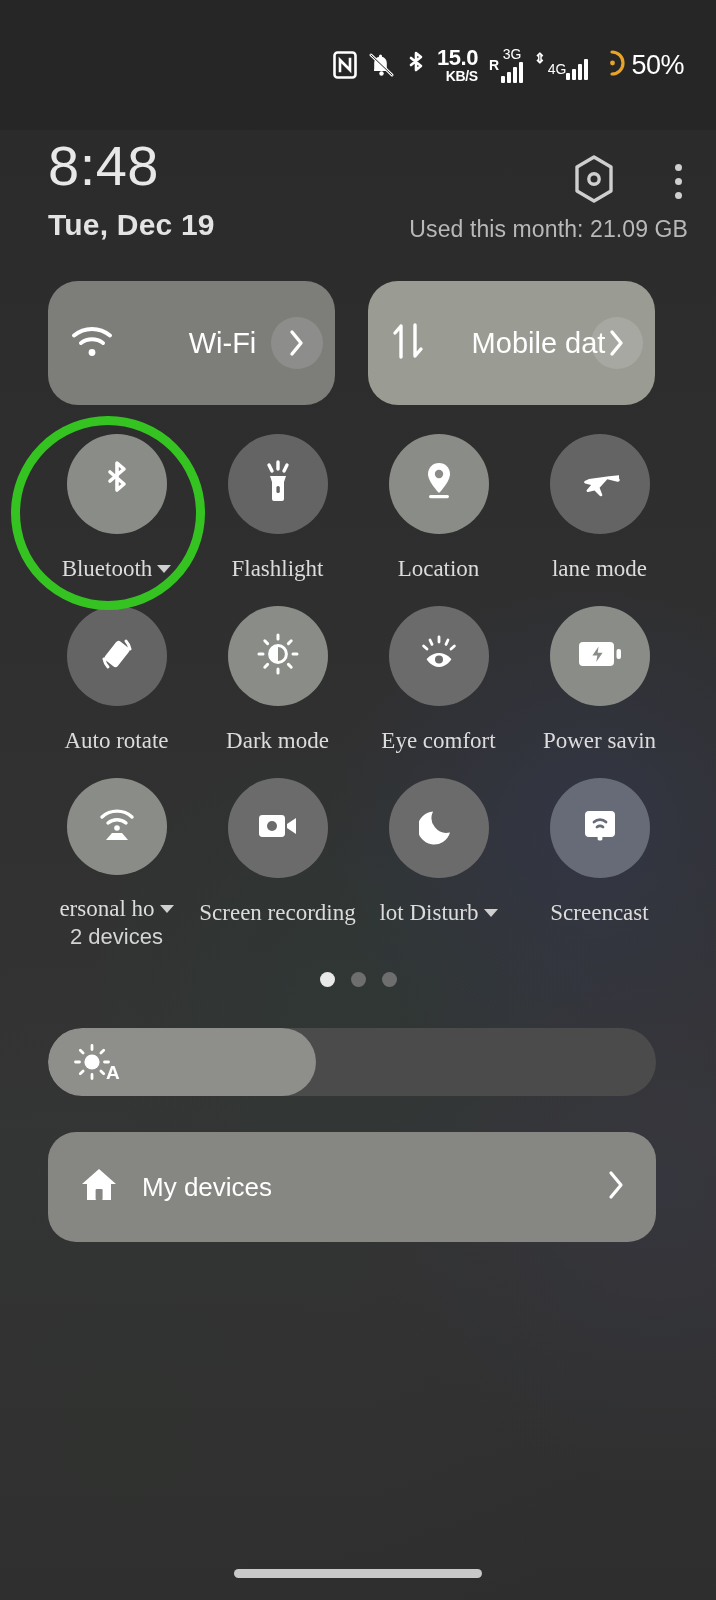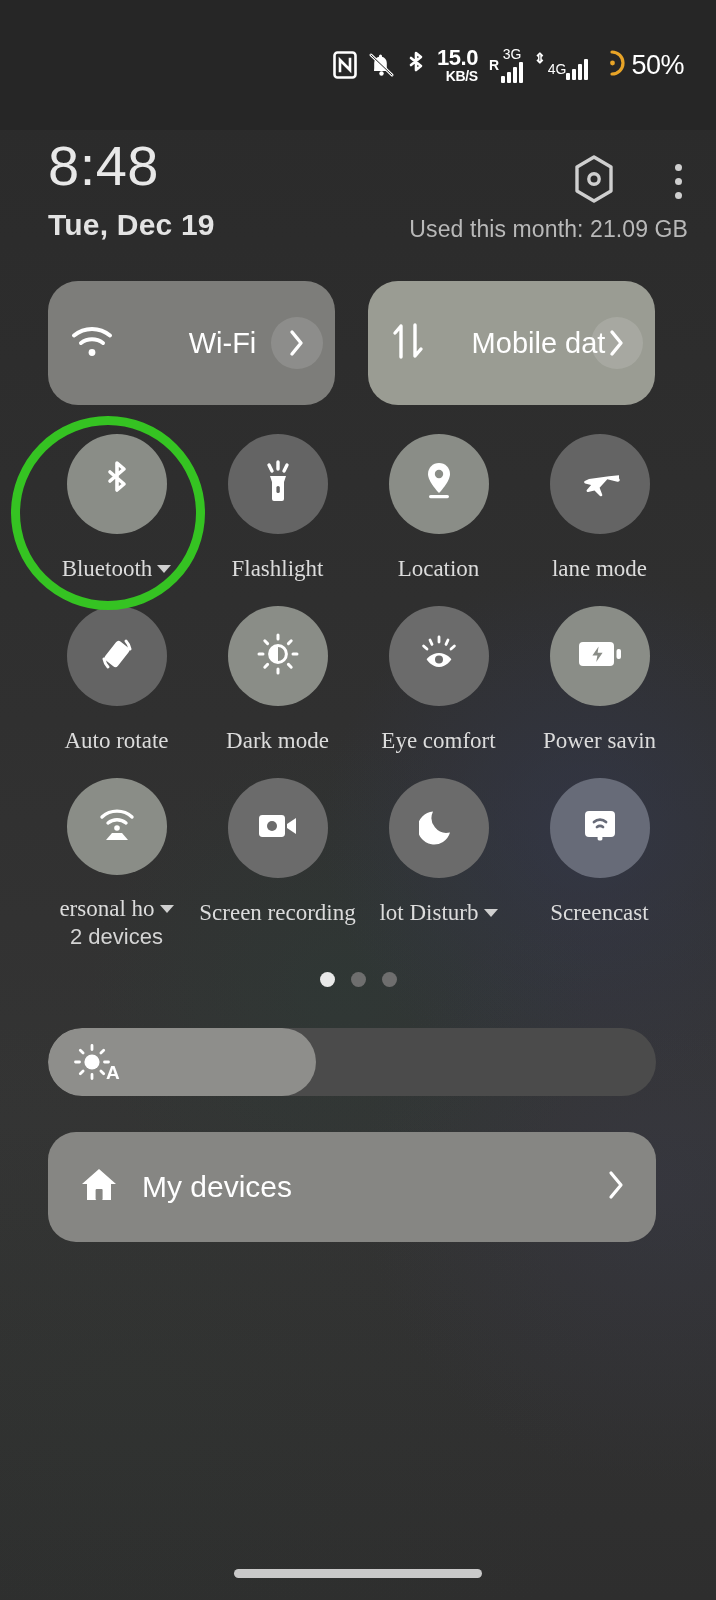--- a/index.html
+++ b/index.html
@@ -110,21 +110,21 @@
   .bright .fill { position:absolute; left:0; top:0; bottom:0; width:44%; background:#8e8e8b; border-radius:34px; }
   .bright .sunwrap { position:absolute; left:24px; top:50%; transform:translateY(-50%); display:flex; align-items:flex-end; }
   .bright .a { font-size:19px; font-weight:bold; margin-left:-6px; margin-bottom:-2px; }
 
   
   .devices {
     position:absolute; top:1132px; left:48px; width:608px; height:110px;
     border-radius:28px; background:#868683;
     display:flex; align-items:center; padding:0 30px; gap:22px;
   }
-  .dev-label { font-size:30px; font-weight:500; flex:1; }
+  .dev-label { font-size:26px; font-weight:500; flex:1; }
 
   .homebar { position:absolute; bottom:22px; left:50%; transform:translateX(-50%); width:248px; height:9px; border-radius:5px; background:#c9c9c9;}
 </style>
 </head>
 <body>
 
 <div id="screen">
 
   <div class="statusbar">
     <span class="sb-ico">

